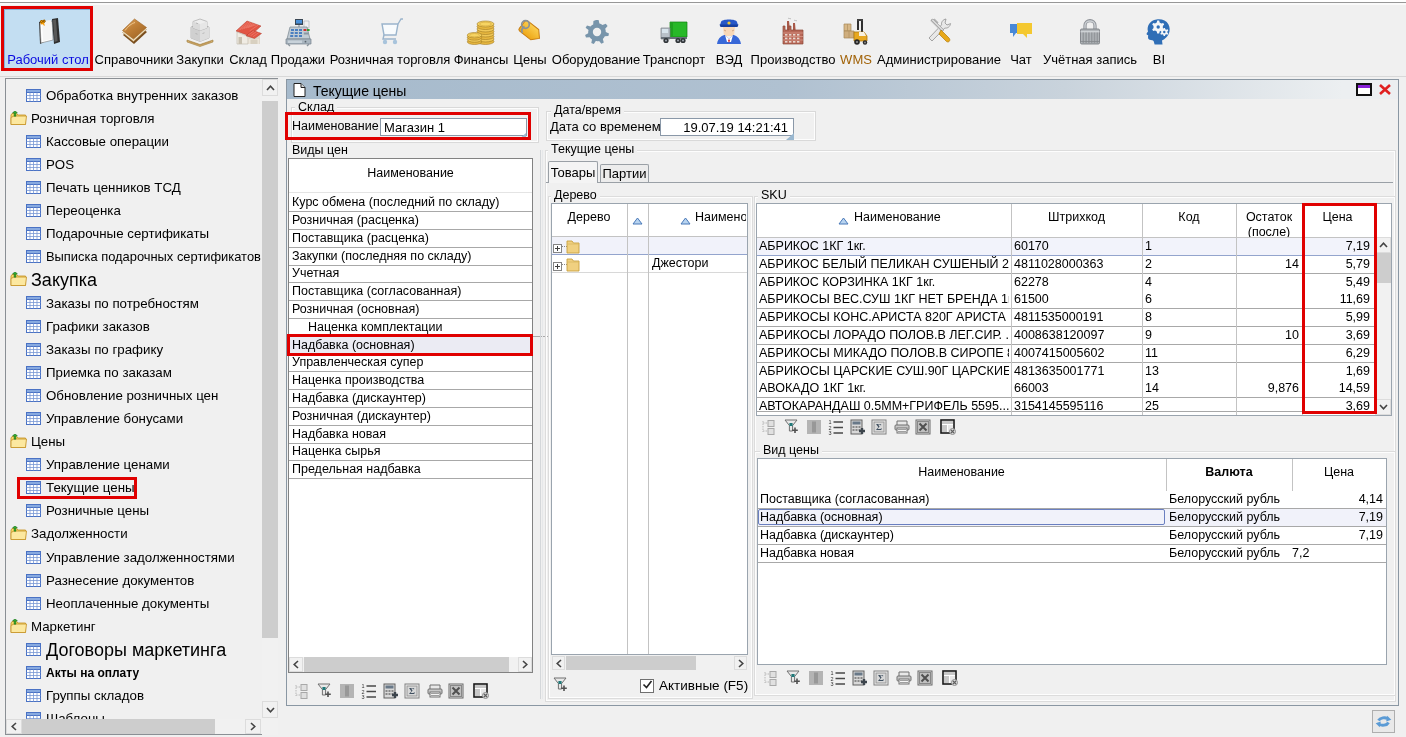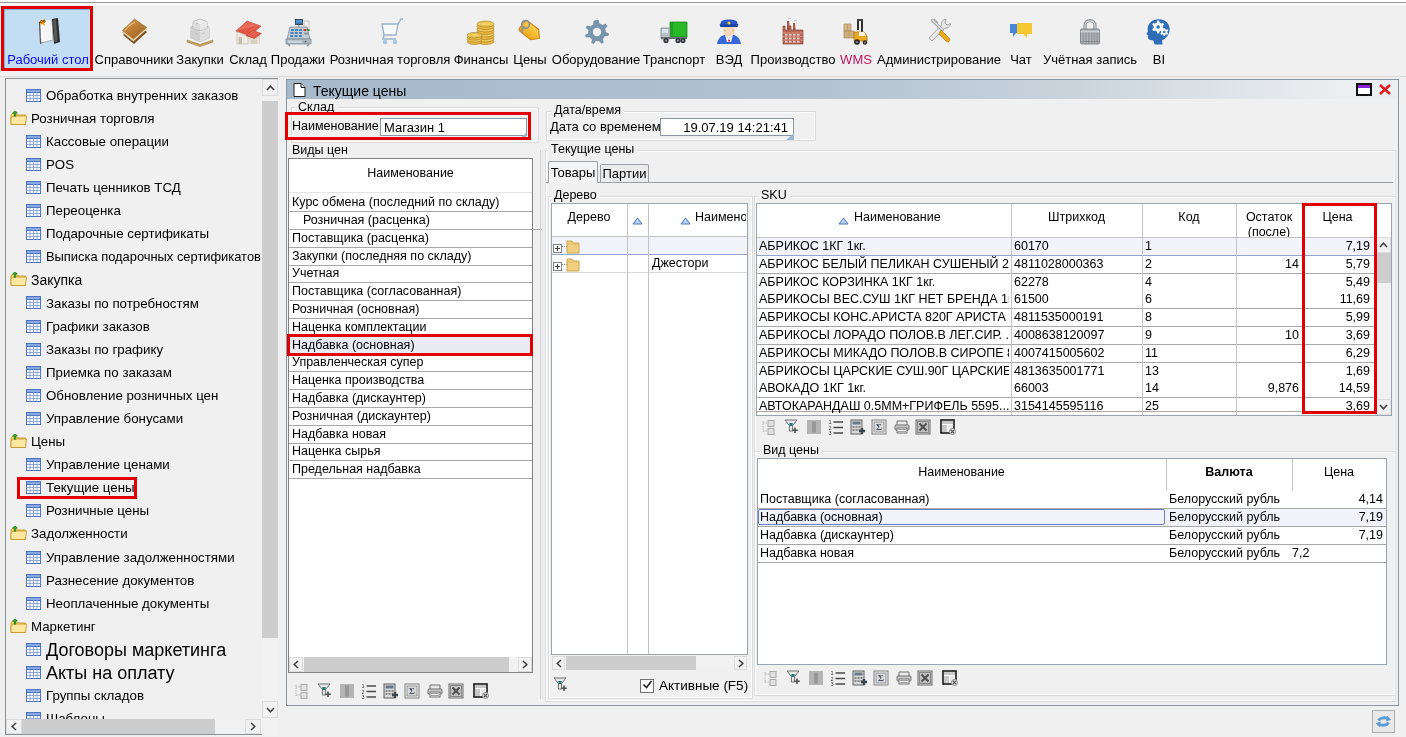--- a/index.html
+++ b/index.html
@@ -213,21 +213,21 @@
 <path d="M4,8 L11,8 L11,15 L4,15 Z" fill="#d8b888" stroke="#a88858" stroke-width="0.7"></path>
 <path d="M4,15 L14,15 L14,22 L4,22 Z" fill="#cfae7e" stroke="#a88858" stroke-width="0.7"></path>
 <path d="M7.5,8 L7.5,15 M9,15 L9,22" stroke="#b09060" stroke-width="0.7"></path>
 <path d="M14,16 L24,16 L27,20 L27,25 L14,25 Z" fill="#e8a820" stroke="#b07810" stroke-width="0.8"></path>
 <path d="M19,16 L24,16 L26,20 L19,20 Z" fill="#f8f0e0"></path>
 <circle cx="17" cy="26" r="2.8" fill="#282828"></circle>
       <circle cx="17" cy="26" r="1.1" fill="#909090"></circle>
 <circle cx="25" cy="26.5" r="2.2" fill="#282828"></circle>
       <circle cx="25" cy="26.5" r="0.9" fill="#909090"></circle>
 </svg></div>
-<div class="a nw" style="left:856px;top:52px;width:300px;margin-left:-150px;text-align:center;color:#be185d;font-size:13px;">WMS</div>
+<div class="a nw" style="left:856px;top:52px;width:300px;margin-left:-150px;text-align:center;color:#a16207;font-size:13px;">WMS</div>
 <div class="a" style="left:923px;top:16px;width:32px;height:32px;"><svg width="32" height="32" viewBox="0 0 32 32">
 <path d="M23,3 C20,3.5 18,6 18.6,8.8 L6,22 L9,25 L21.8,12 C24.6,12.6 27.2,10.5 27.6,7.6 L24,9 L22,7 L23,3 Z" fill="#e8e8e8" stroke="#909090" stroke-width="0.8"></path>
 <path d="M9,5 L13,9 M11,3 L15,7" stroke="#b0b0b0" stroke-width="1.6"></path>
 <path d="M8,4 L19,15" stroke="#c8c8c8" stroke-width="2.4"></path>
 <path d="M8,4 L10,3 L21,14 L19,15 Z" fill="#d8d8d8" stroke="#909090" stroke-width="0.6"></path>
 <path d="M18,14 L26,22 C28,24 26,27 23.6,25.6 L16,18 Z" fill="#e8a818" stroke="#b07808" stroke-width="0.7"></path>
 </svg></div>
 <div class="a nw" style="left:939px;top:52px;width:300px;margin-left:-150px;text-align:center;color:#000;font-size:13px;">Администрирование</div>
 <div class="a" style="left:1005px;top:16px;width:32px;height:32px;"><svg width="32" height="32" viewBox="0 0 32 32">
 <path d="M5,8 L18,8 L18,17 L11,17 L8,21 L8,17 L5,17 Z" fill="#4888d8"></path>
@@ -306,21 +306,21 @@
 <rect x="0.5" y="0.5" width="14" height="12" fill="#ffffff" stroke="#4a72c4"></rect>
 <rect x="0.5" y="0.5" width="14" height="3" fill="#88aae0" stroke="#4a72c4"></rect>
 <path d="M0.5,6.5 L14.5,6.5 M0.5,9.5 L14.5,9.5 M4,3.5 L4,12.5 M7.5,3.5 L7.5,12.5 M11,3.5 L11,12.5" stroke="#7898d4" stroke-width="0.8"></path>
 </svg></div>
 <div class="a nw" style="left:46px;top:249px;line-height:16px;font-size:12.9px;">Выписка подарочных сертификатов</div>
 <div class="a" style="left:10px;top:272px;"><svg width="17" height="15" viewBox="0 0 17 15">
 <path d="M1,5 L1,13.5 L15.5,13.5 L15.5,4 L8,4 L6.5,2.5 L2,2.5 L1,4 Z" fill="#f8d868" stroke="#c89830" stroke-width="0.9"></path>
 <path d="M1,6.5 L4,5 L16.5,5 L15.5,13.5 L1,13.5 Z" fill="#fce8a0" stroke="#c89830" stroke-width="0.9"></path>
 <path d="M5.2,5.2 L5.2,1.8 L3.6,1.8 L6,0 L8.4,1.8 L6.8,1.8 L6.8,5.2 Z" fill="#30b030" stroke="#107010" stroke-width="0.6" transform="translate(-1,0)"></path>
 </svg></div>
-<div class="a nw" style="left:31px;top:272px;line-height:16px;font-size:14px;">Закупка</div>
+<div class="a nw" style="left:31px;top:272px;line-height:16px;font-size:18px;">Закупка</div>
 <div class="a" style="left:26px;top:296px;"><svg width="15" height="13" viewBox="0 0 15 13">
 <rect x="0.5" y="0.5" width="14" height="12" fill="#ffffff" stroke="#4a72c4"></rect>
 <rect x="0.5" y="0.5" width="14" height="3" fill="#88aae0" stroke="#4a72c4"></rect>
 <path d="M0.5,6.5 L14.5,6.5 M0.5,9.5 L14.5,9.5 M4,3.5 L4,12.5 M7.5,3.5 L7.5,12.5 M11,3.5 L11,12.5" stroke="#7898d4" stroke-width="0.8"></path>
 </svg></div>
 <div class="a nw" style="left:46px;top:296px;line-height:16px;font-size:13.3px;">Заказы по потребностям</div>
 <div class="a" style="left:26px;top:320px;"><svg width="15" height="13" viewBox="0 0 15 13">
 <rect x="0.5" y="0.5" width="14" height="12" fill="#ffffff" stroke="#4a72c4"></rect>
 <rect x="0.5" y="0.5" width="14" height="3" fill="#88aae0" stroke="#4a72c4"></rect>
 <path d="M0.5,6.5 L14.5,6.5 M0.5,9.5 L14.5,9.5 M4,3.5 L4,12.5 M7.5,3.5 L7.5,12.5 M11,3.5 L11,12.5" stroke="#7898d4" stroke-width="0.8"></path>
@@ -408,21 +408,21 @@
 <rect x="0.5" y="0.5" width="14" height="12" fill="#ffffff" stroke="#4a72c4"></rect>
 <rect x="0.5" y="0.5" width="14" height="3" fill="#88aae0" stroke="#4a72c4"></rect>
 <path d="M0.5,6.5 L14.5,6.5 M0.5,9.5 L14.5,9.5 M4,3.5 L4,12.5 M7.5,3.5 L7.5,12.5 M11,3.5 L11,12.5" stroke="#7898d4" stroke-width="0.8"></path>
 </svg></div>
 <div class="a nw" style="left:46px;top:642px;line-height:16px;font-size:18px;">Договоры маркетинга</div>
 <div class="a" style="left:26px;top:666px;"><svg width="15" height="13" viewBox="0 0 15 13">
 <rect x="0.5" y="0.5" width="14" height="12" fill="#ffffff" stroke="#4a72c4"></rect>
 <rect x="0.5" y="0.5" width="14" height="3" fill="#88aae0" stroke="#4a72c4"></rect>
 <path d="M0.5,6.5 L14.5,6.5 M0.5,9.5 L14.5,9.5 M4,3.5 L4,12.5 M7.5,3.5 L7.5,12.5 M11,3.5 L11,12.5" stroke="#7898d4" stroke-width="0.8"></path>
 </svg></div>
-<div class="a nw" style="left:46px;top:665px;line-height:16px;font-size:18px;">Акты на оплату</div>
+<div class="a nw" style="left:46px;top:665px;line-height:16px;font-size:12px;font-weight:bold;">Акты на оплату</div>
 <div class="a" style="left:26px;top:689px;"><svg width="15" height="13" viewBox="0 0 15 13">
 <rect x="0.5" y="0.5" width="14" height="12" fill="#ffffff" stroke="#4a72c4"></rect>
 <rect x="0.5" y="0.5" width="14" height="3" fill="#88aae0" stroke="#4a72c4"></rect>
 <path d="M0.5,6.5 L14.5,6.5 M0.5,9.5 L14.5,9.5 M4,3.5 L4,12.5 M7.5,3.5 L7.5,12.5 M11,3.5 L11,12.5" stroke="#7898d4" stroke-width="0.8"></path>
 </svg></div>
 <div class="a nw" style="left:46px;top:688px;line-height:16px;font-size:13.3px;">Группы складов</div>
 <div class="a" style="left:26px;top:712px;"><svg width="15" height="13" viewBox="0 0 15 13">
 <rect x="0.5" y="0.5" width="14" height="12" fill="#ffffff" stroke="#4a72c4"></rect>
 <rect x="0.5" y="0.5" width="14" height="3" fill="#88aae0" stroke="#4a72c4"></rect>
 <path d="M0.5,6.5 L14.5,6.5 M0.5,9.5 L14.5,9.5 M4,3.5 L4,12.5 M7.5,3.5 L7.5,12.5 M11,3.5 L11,12.5" stroke="#7898d4" stroke-width="0.8"></path>
@@ -480,27 +480,27 @@
 <div class="a" style="left:660px;top:118px;width:134px;height:18px;background:#fff;border:1px solid #8a98a8;box-sizing:border-box;"></div>
 <div class="a nw" style="left:660px;top:120px;width:128px;text-align:right;">19.07.19 14:21:41</div>
 <div class="a" style="left:786px;top:128px;"><svg width="8" height="7" viewBox="0 0 8 7">
       <path d="M8,0 L8,7 L0,7 Z" fill="#9ab8d0"></path>
     </svg></div>
 <div class="gblab" style="left:289px;top:144px;">Виды цен</div>
 <div class="tbl" style="left:288px;top:158px;width:245px;height:515px;box-sizing:border-box;"></div>
 <div class="a nw" style="left:288px;top:166px;width:245px;text-align:center;font-size:12.5px;">Наименование</div>
 <div class="a" style="left:289px;top:192px;width:243px;height:1px;background:#e4e4e4;"></div>
 <div class="a nw" style="left:289px;top:194px;width:240px;height:17px;border-bottom:1px solid #a8a8a8;padding-left:3px;line-height:17px;font-size:12.5px;">Курс обмена (последний по складу)</div>
-<div class="a nw" style="left:289px;top:212px;width:240px;height:17px;border-bottom:1px solid #a8a8a8;padding-left:14px;line-height:17px;font-size:12.5px;">Розничная (расценка)</div>
+<div class="a nw" style="left:289px;top:212px;width:240px;height:17px;border-bottom:1px solid #a8a8a8;padding-left:3px;line-height:17px;font-size:12.5px;">Розничная (расценка)</div>
 <div class="a nw" style="left:289px;top:230px;width:240px;height:17px;border-bottom:1px solid #a8a8a8;padding-left:3px;line-height:17px;font-size:12.5px;">Поставщика (расценка)</div>
 <div class="a nw" style="left:289px;top:248px;width:240px;height:17px;border-bottom:1px solid #a8a8a8;padding-left:3px;line-height:17px;font-size:12.5px;">Закупки (последняя по складу)</div>
 <div class="a nw" style="left:289px;top:265px;width:240px;height:17px;border-bottom:1px solid #a8a8a8;padding-left:3px;line-height:17px;font-size:12.5px;">Учетная</div>
 <div class="a nw" style="left:289px;top:283px;width:240px;height:17px;border-bottom:1px solid #a8a8a8;padding-left:3px;line-height:17px;font-size:12.5px;">Поставщика (согласованная)</div>
 <div class="a nw" style="left:289px;top:301px;width:240px;height:17px;border-bottom:1px solid #a8a8a8;padding-left:3px;line-height:17px;font-size:12.5px;">Розничная (основная)</div>
-<div class="a nw" style="left:289px;top:319px;width:240px;height:17px;border-bottom:1px solid #a8a8a8;padding-left:3px;line-height:17px;font-size:12.5px;">Наценка комплектации</div>
+<div class="a nw" style="left:289px;top:319px;width:240px;height:17px;border-bottom:1px solid #a8a8a8;padding-left:19px;line-height:17px;font-size:12.5px;">Наценка комплектации</div>
 <div class="a nw" style="left:289px;top:337px;width:240px;height:17px;background:#ebebf3;border-bottom:1px solid #a8a8a8;padding-left:3px;line-height:17px;font-size:12.5px;">Надбавка (основная)</div>
 <div class="a nw" style="left:289px;top:354px;width:240px;height:17px;border-bottom:1px solid #a8a8a8;padding-left:3px;line-height:17px;font-size:12.5px;">Управленческая супер</div>
 <div class="a nw" style="left:289px;top:372px;width:240px;height:17px;border-bottom:1px solid #a8a8a8;padding-left:3px;line-height:17px;font-size:12.5px;">Наценка производства</div>
 <div class="a nw" style="left:289px;top:390px;width:240px;height:17px;border-bottom:1px solid #a8a8a8;padding-left:3px;line-height:17px;font-size:12.5px;">Надбавка (дискаунтер)</div>
 <div class="a nw" style="left:289px;top:408px;width:240px;height:17px;border-bottom:1px solid #a8a8a8;padding-left:3px;line-height:17px;font-size:12.5px;">Розничная (дискаунтер)</div>
 <div class="a nw" style="left:289px;top:426px;width:240px;height:17px;border-bottom:1px solid #a8a8a8;padding-left:3px;line-height:17px;font-size:12.5px;">Надбавка новая</div>
 <div class="a nw" style="left:289px;top:443px;width:240px;height:17px;border-bottom:1px solid #a8a8a8;padding-left:3px;line-height:17px;font-size:12.5px;">Наценка сырья</div>
 <div class="a nw" style="left:289px;top:461px;width:240px;height:17px;border-bottom:1px solid #a8a8a8;padding-left:3px;line-height:17px;font-size:12.5px;">Предельная надбавка</div>
 <div class="red" style="left:287px;top:334px;width:240px;height:16px;"></div>
 <div class="sb" style="left:289px;top:657px;width:243px;height:15px;"></div>

